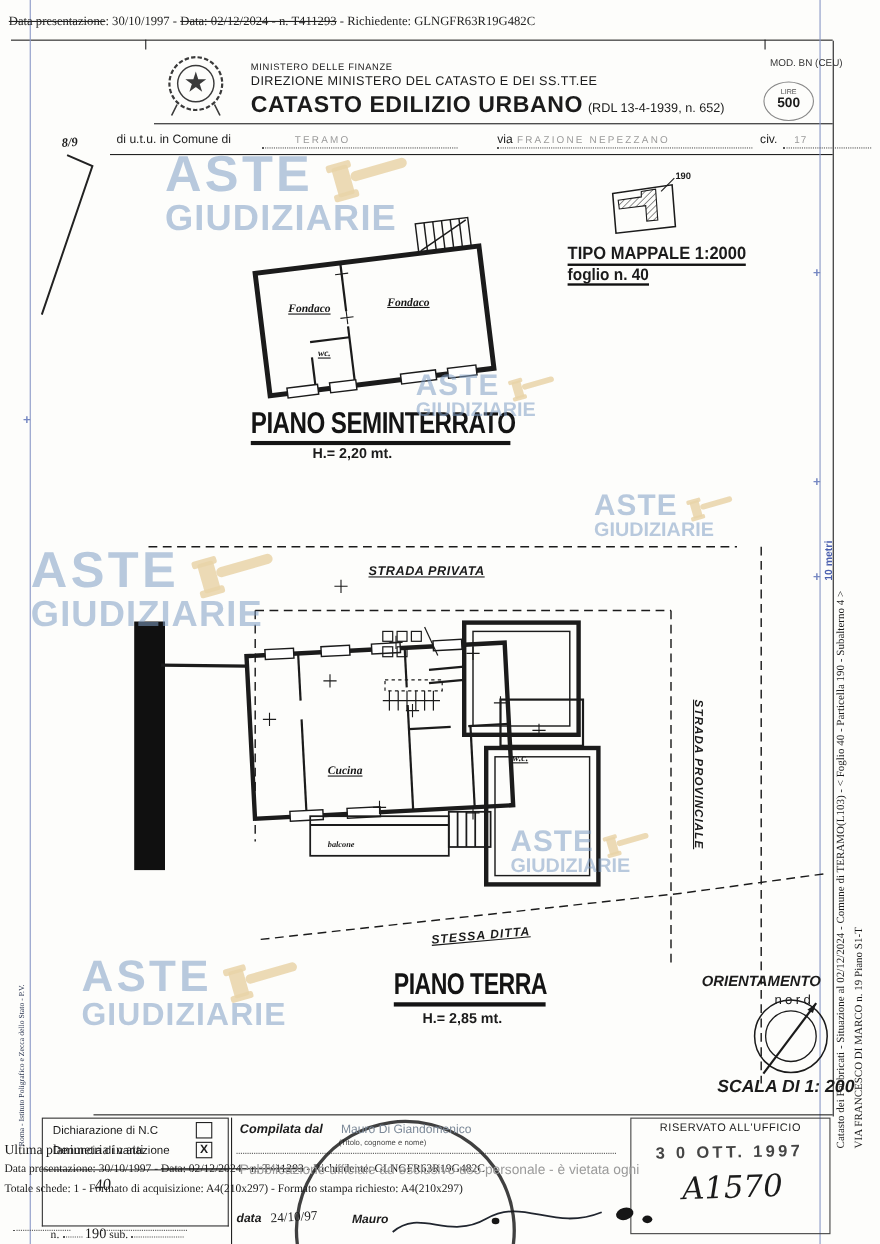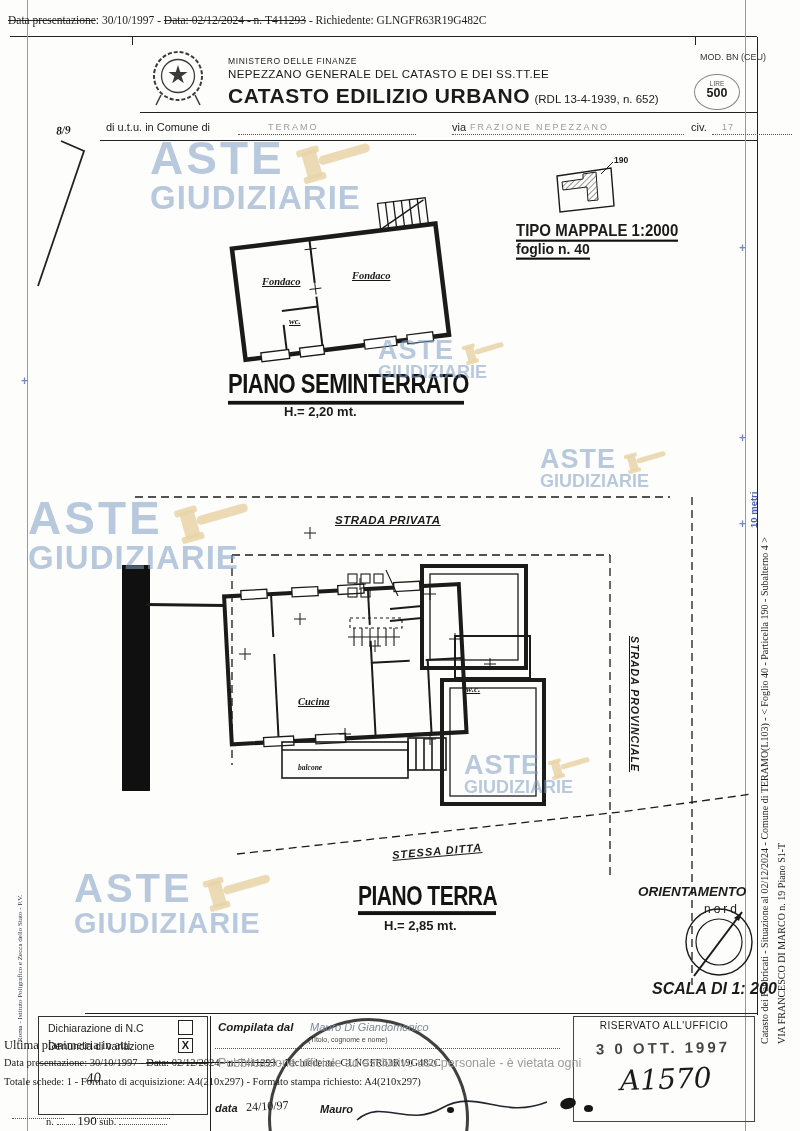--- a/index.html
+++ b/index.html
@@ -65,21 +65,21 @@
   <svg class="abs" style="left:150px;top:48px;z-index:2;" width="56" height="62" viewBox="0 0 56 62">
     <g stroke="#3a3a3a" fill="none">
       <circle cx="28" cy="28" r="24" stroke-width="2" stroke-dasharray="4,2"></circle>
       <circle cx="28" cy="28" r="16.5" stroke-width="1.3"></circle>
       <polygon points="28,17 22.2,35.3 37.5,24 18.5,24 33.8,35.3" fill="#3a3a3a" stroke="none"></polygon>
       <path d="M11,47 L6,57 M45,47 L50,57" stroke-width="1.5"></path>
     </g>
   </svg>
 
   <div class="abs nw" style="left:228px;top:56px;font-size:8.5px;letter-spacing:.6px;color:#222;">MINISTERO DELLE FINANZE</div>
-  <div class="abs nw" style="left:228px;top:68px;font-size:11.5px;letter-spacing:.4px;color:#1a1a1a;">NEPEZZANO GENERALE DEL CATASTO E DEI SS.TT.EE</div>
+  <div class="abs nw" style="left:228px;top:68px;font-size:11.5px;letter-spacing:.4px;color:#1a1a1a;">DIREZIONE MINISTERO DEL CATASTO E DEI SS.TT.EE</div>
   <div class="abs nw" style="left:228px;top:84px;z-index:2;">
     <span style="font-size:21px;font-weight:bold;letter-spacing:.5px;">CATASTO EDILIZIO URBANO</span>
     <span style="font-size:11.5px;">(RDL 13-4-1939, n. 652)</span>
   </div>
   <div class="abs nw" style="left:700px;top:52px;font-size:9px;color:#333;z-index:2;">MOD. BN (CEU)</div>
   <div class="abs" style="left:694px;top:74px;width:44px;height:34px;border:1px solid #888;border-radius:50%;text-align:center;z-index:2;background:#fdfdfb;">
     <div style="font-size:6.5px;color:#555;margin-top:5px;">LIRE</div>
     <div style="font-size:12.5px;font-weight:bold;line-height:1;">500</div>
   </div>
 
@@ -354,21 +354,21 @@
     <span>n.</span>
     <span style="display:inline-block;width:18px;border-bottom:1.5px dotted #555;"></span>
     <span style="font-size:13px;">190</span>
     <span>sub.</span>
     <span style="display:inline-block;width:48px;border-bottom:1.5px dotted #555;"></span>
   </div>
   <div class="lead" style="left:12px;top:1118px;width:52px;"></div>
   <div class="lead" style="left:92px;top:1118px;width:78px;"></div>
 
   <div class="abs nw" style="left:218px;top:1021px;font-size:11.5px;font-style:italic;font-weight:bold;z-index:3;">Compilata dal</div>
-  <div class="abs nw" style="left:310px;top:1021px;font-size:11px;font-style:italic;color:#7d8a99;z-index:7;">Mauro Di Giandomenico</div>
+  <div class="abs nw" style="left:310px;top:1021px;font-size:11px;color:#7d8a99;z-index:7;">Mauro Di Giandomenico</div>
   <div class="abs nw" style="left:308px;top:1036px;font-size:7px;color:#444;z-index:3;">(Titolo, cognome e nome)</div>
   <div class="lead" style="left:215px;top:1048px;width:345px;"></div>
 
   <div class="gray-ov" style="left:218px;top:1056px;">Pubblicazione ufficiale ad esclusivo uso personale - è vietata ogni</div>
 
   <div class="abs nw" style="left:215px;top:1102px;font-size:11px;font-style:italic;font-weight:bold;z-index:3;">data</div>
   <div class="abs sf nw" style="left:246px;top:1099px;font-size:12px;transform:rotate(-3deg);z-index:3;">24/10/97</div>
   <div class="abs nw" style="left:320px;top:1103px;font-size:11px;font-style:italic;font-weight:bold;z-index:3;">Mauro</div>
   <svg class="abs" style="left:352px;top:1090px;z-index:4;" width="200" height="40" viewBox="0 0 200 40">
     <path d="M5,30 C30,8 55,38 90,18 S150,30 195,12" stroke="#20252e" stroke-width="1.6" fill="none"></path>

